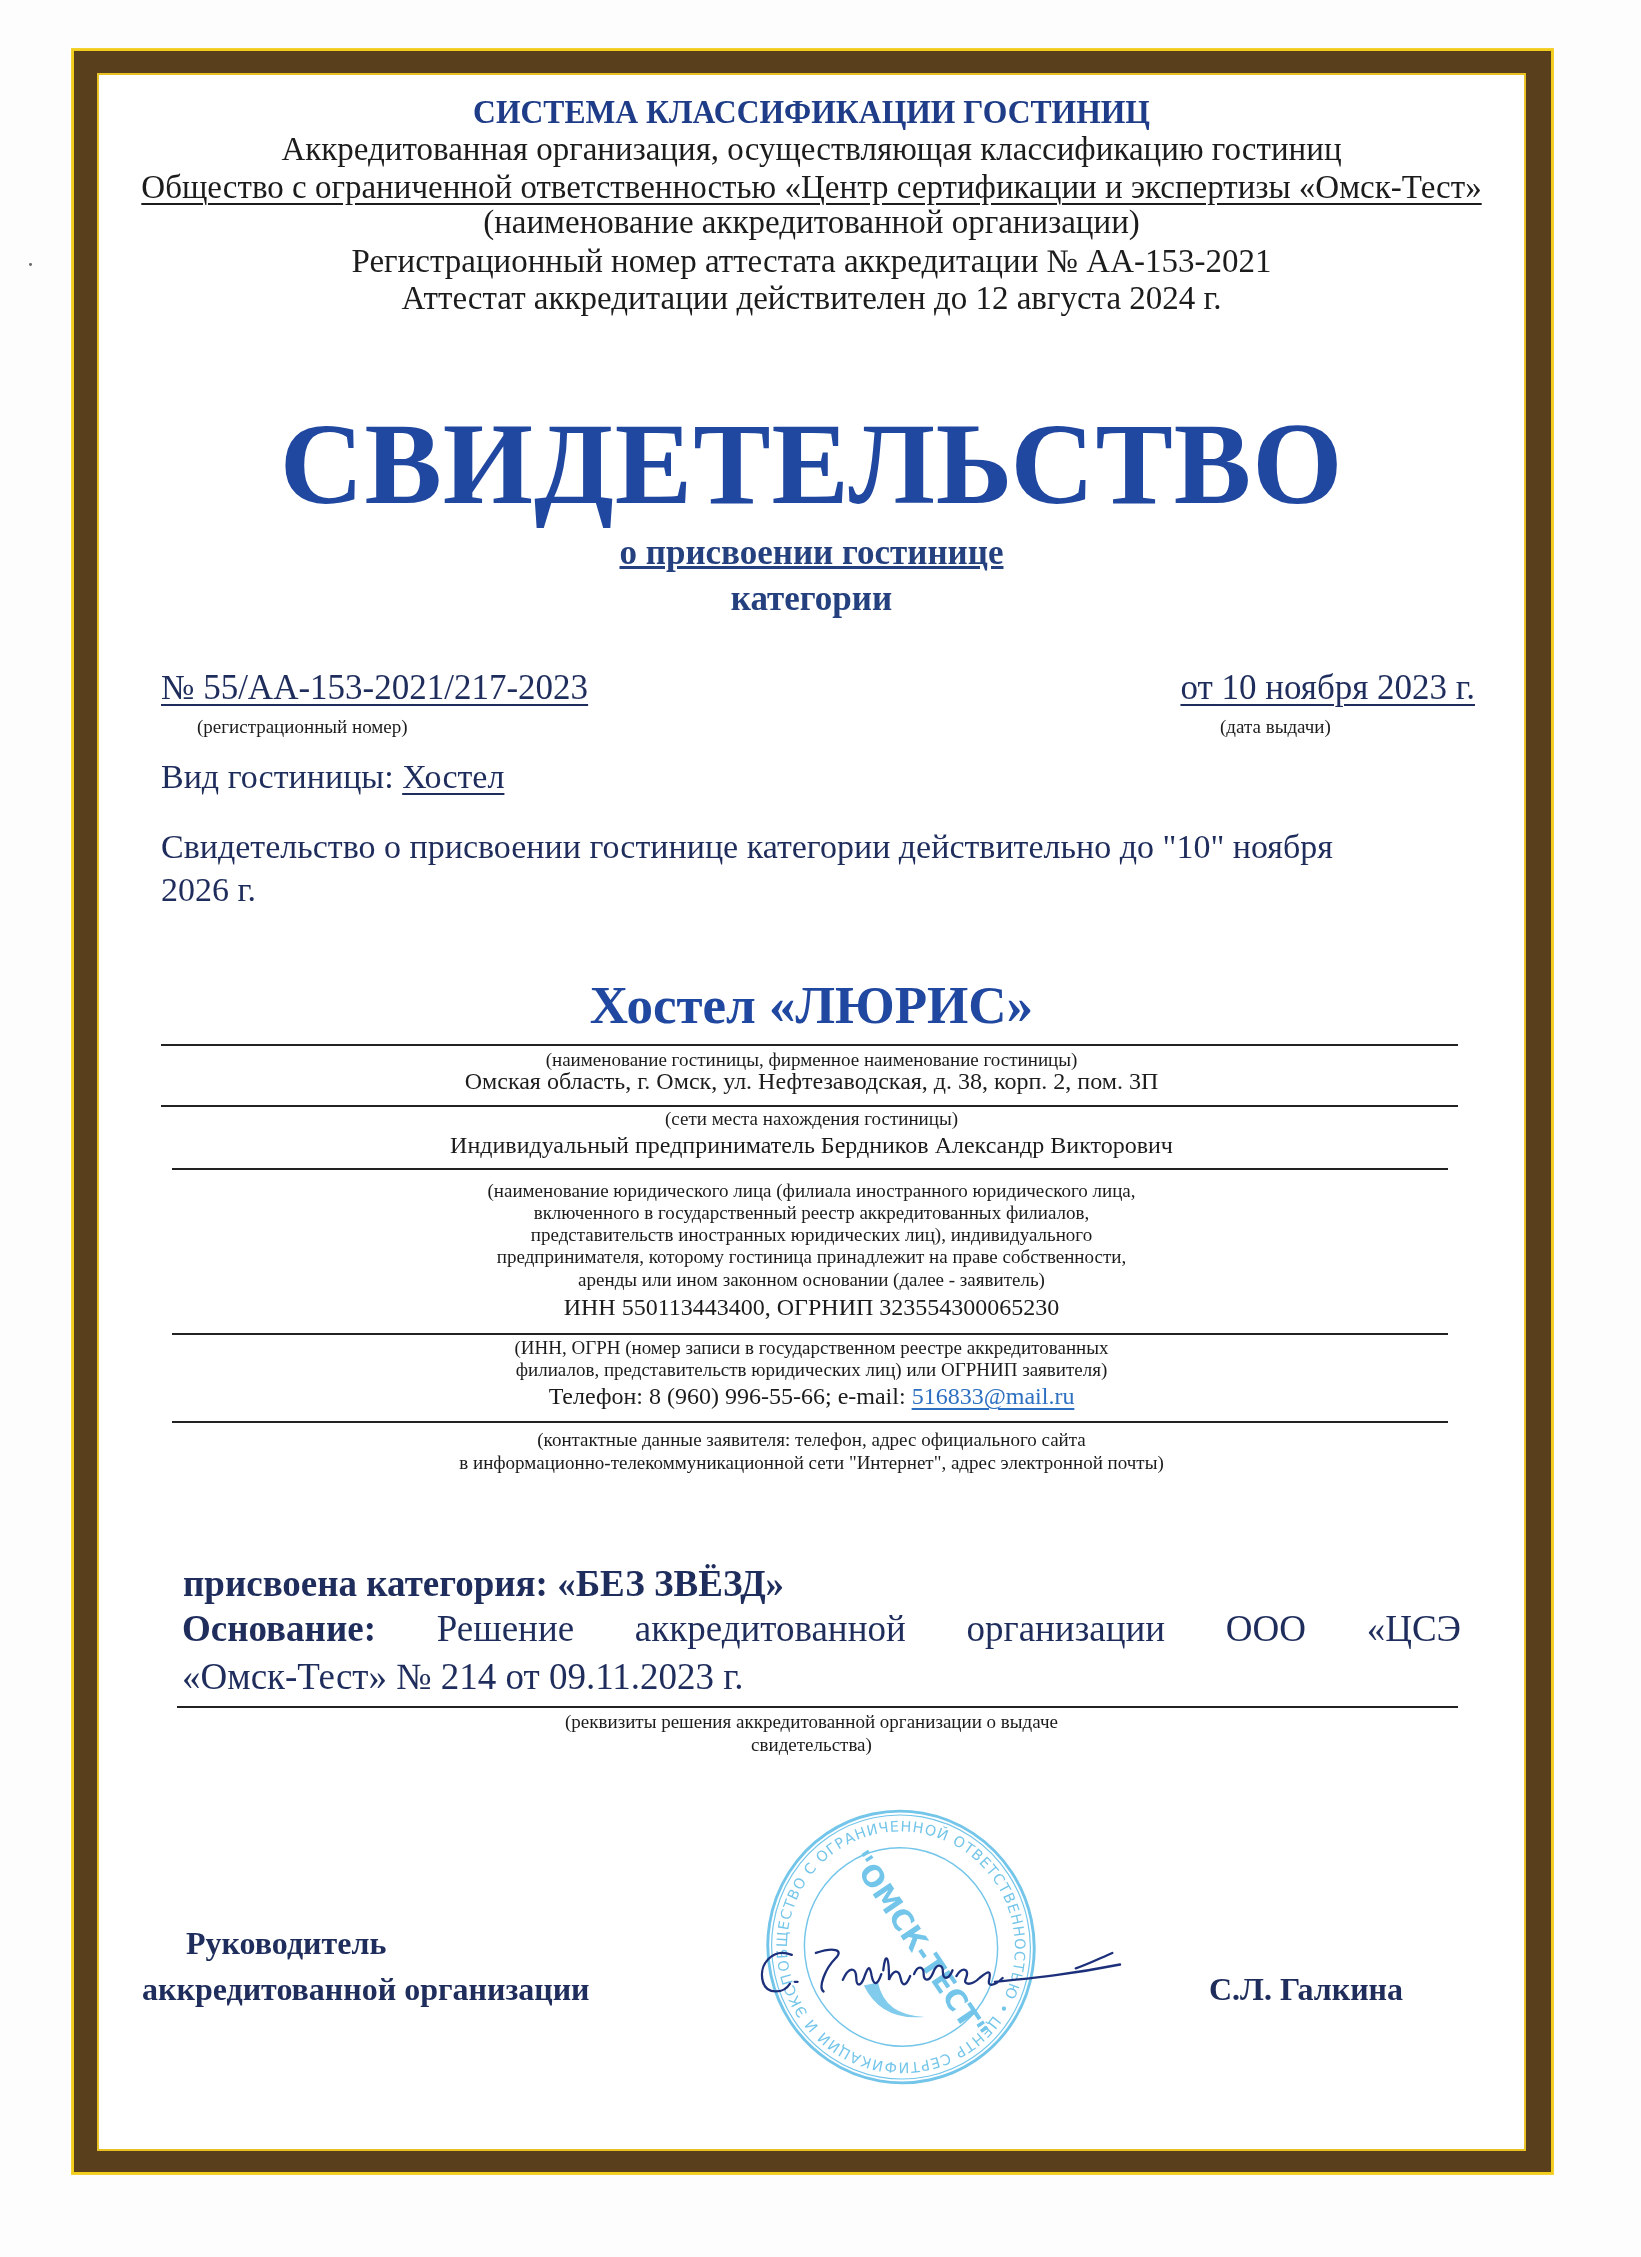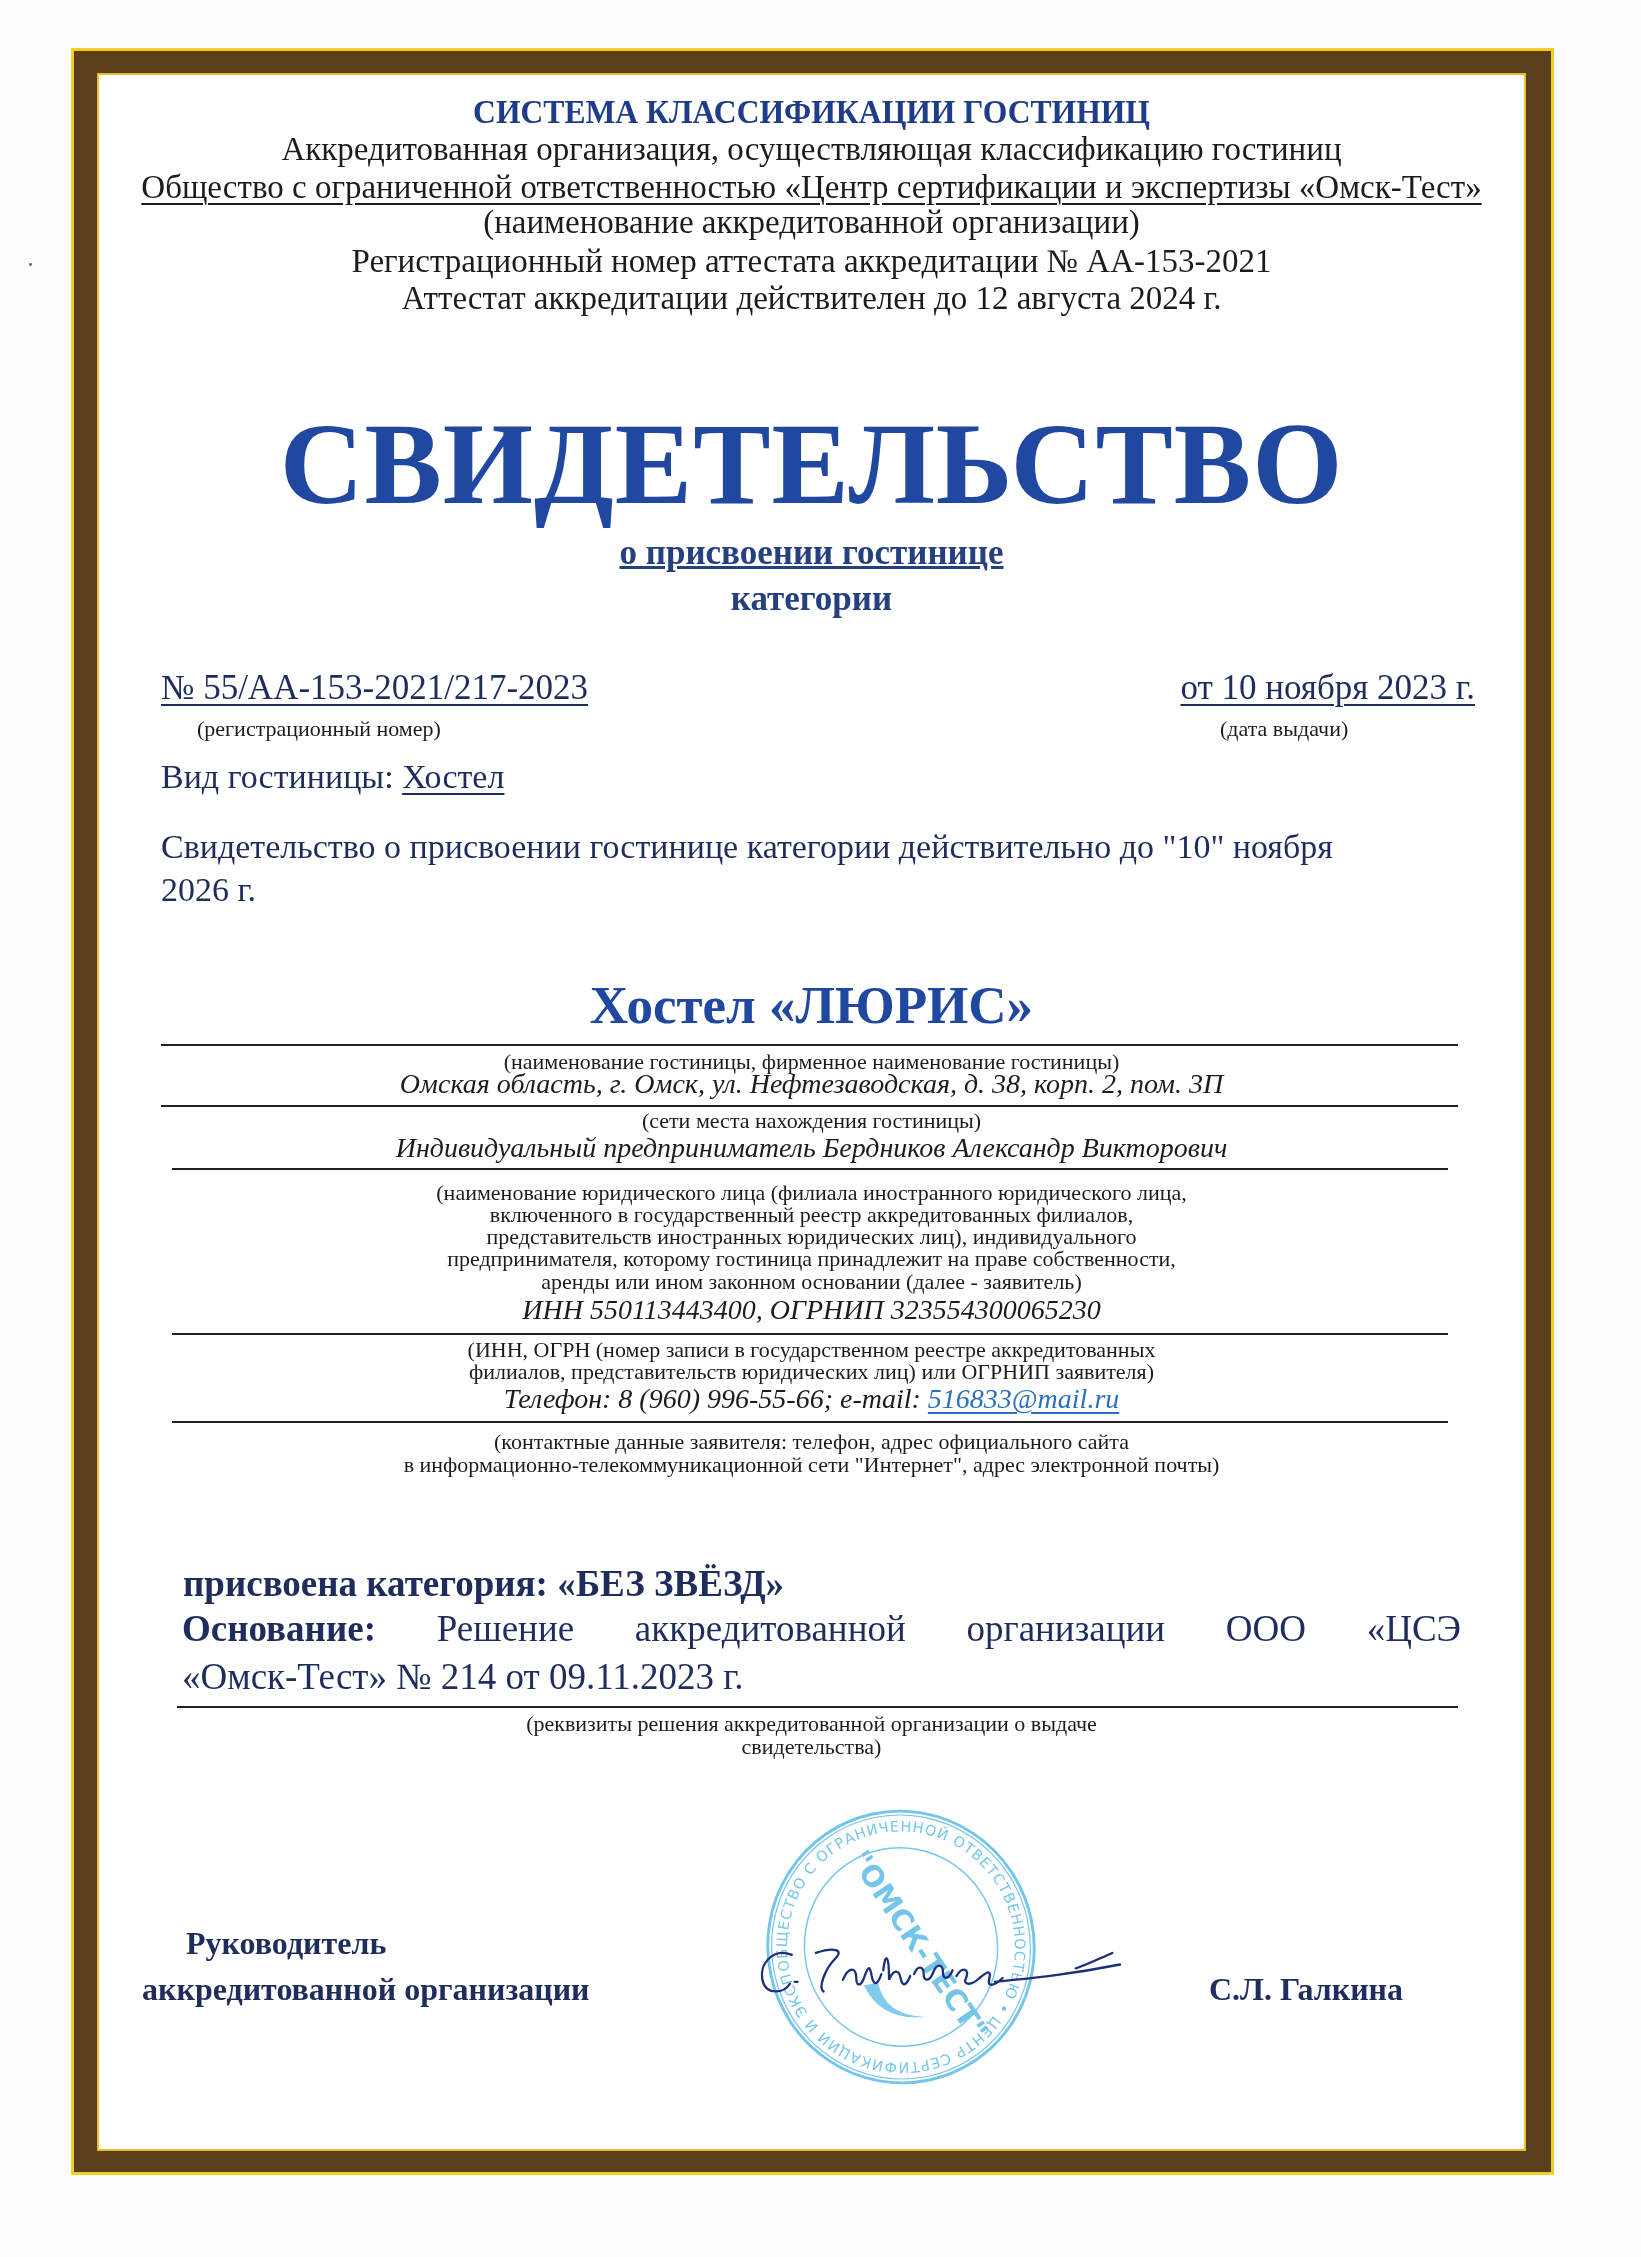--- a/index.html
+++ b/index.html
@@ -25,25 +25,25 @@
       background: #ffffff;
     }
     .abs { position: absolute; white-space: nowrap; }
     .center { left: 97px; width: 1429px; text-align: center; }
     .hdr-title { top: 93px; font-size: 34px; font-weight: bold; color: #1f3c88; transform: scaleX(0.93); }
     .hdr-line { font-size: 33px; color: #1c1c1c; }
     .u { text-decoration: underline; text-underline-offset: 4.8px; text-decoration-thickness: 1.9px; }
     .main-title { top: 398px; font-size: 116px; font-weight: bold; color: #2148a0; letter-spacing: 1px; }
     .sub-title { font-size: 35px; font-weight: bold; color: #24407e; }
     .reg-row { font-size: 35px; color: #1f2d5c; }
-    .caption { font-size: 22px; color: #1c1c1c; }
+    .caption { font-size: 19px; color: #1c1c1c; }
     .body-text { font-size: 34px; color: #1f2d5c; }
     .hotel-name { top: 975px; font-size: 53px; font-weight: bold; color: #2148a0; }
     .rule { position: absolute; height: 1.9px; background: #222; }
-    .field-text { font-size: 28px; color: #1c1c1c; font-style: italic; }
+    .field-text { font-size: 24px; color: #1c1c1c; }
     .email { color: #2c6fc0; text-decoration: underline; text-underline-offset: 3.9px; }
     .cat { font-size: 37px; font-weight: bold; color: #1f2d5c; }
     .basis { font-size: 37px; color: #1f2d5c; }
     .basis b { font-weight: bold; }
     .sign-label { font-size: 32px; font-weight: bold; color: #1f2d5c; }
     .stamp { position: absolute; left: 765px; top: 1808px; width: 272px; height: 278px; }
     .signature { position: absolute; left: 748px; top: 1926px; width: 386px; height: 77px; }
     .dot { position: absolute; left: 29px; top: 263px; width: 2.9px; height: 2.9px; background: #666; border-radius: 50%; }
   </style>
 </head>

